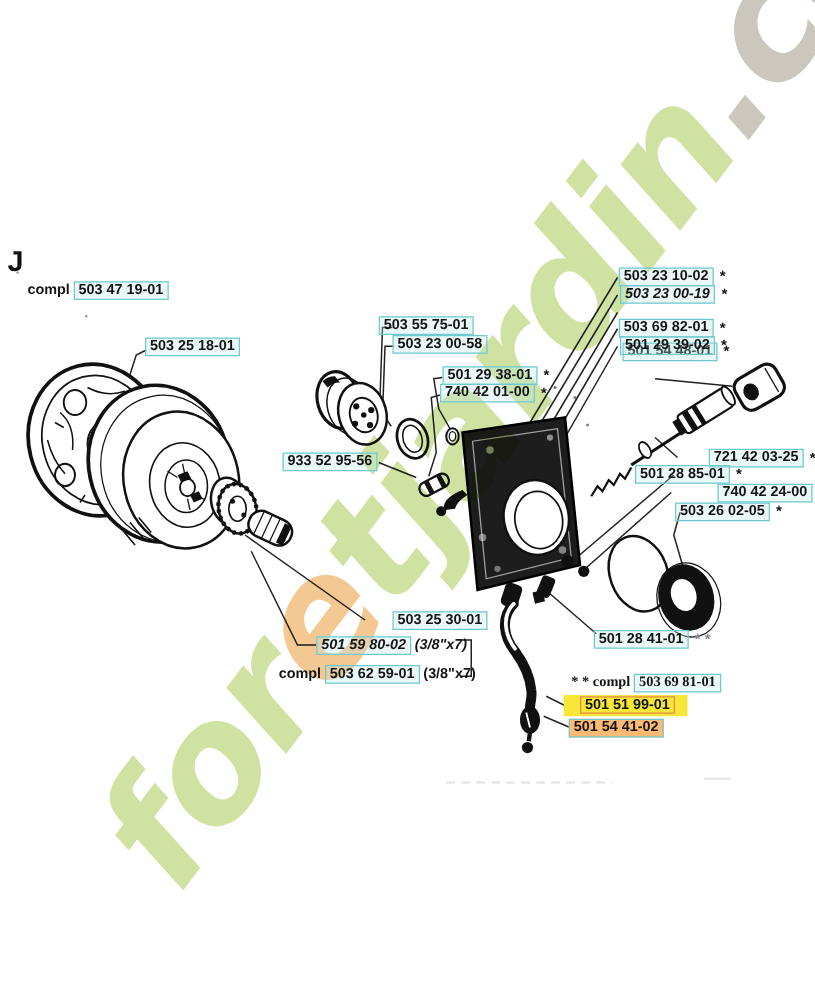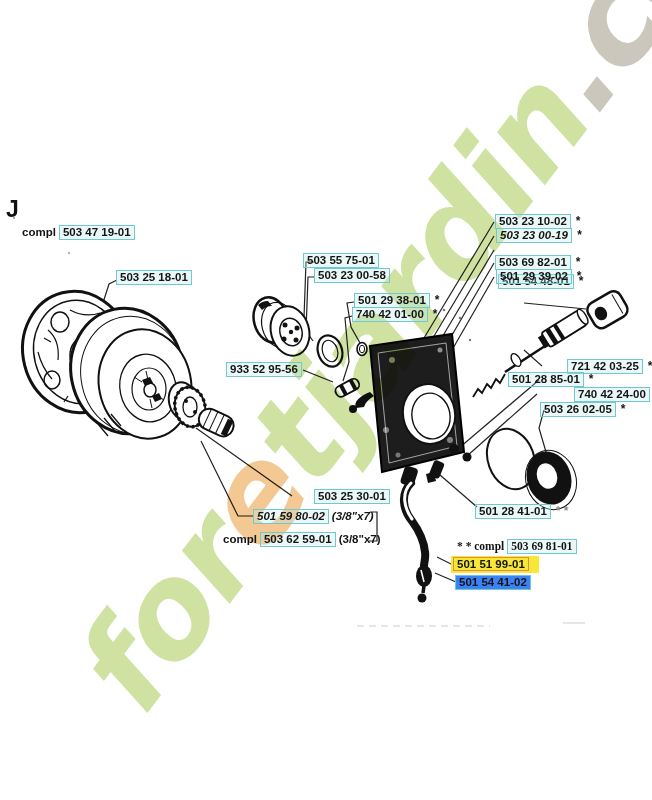--- a/index.html
+++ b/index.html
@@ -16,22 +16,22 @@
   .wm-gray{color:#cbc7bd;}
   .fig-letter{position:absolute;left:6px;top:196px;z-index:3;font-weight:bold;
     font-size:23px;color:#111;}
   .lbl{position:absolute;z-index:3;display:flex;align-items:center;white-space:nowrap;
     font-size:11.5px;font-weight:bold;color:#141414;line-height:13px;}
   .pre{margin-right:3px;}
   .suf{margin-left:3px;}
   .mark{margin-left:5px;font-size:12px;}
   .mark.faint{color:#8a8a8a;}
   .box{border:1.5px solid #6fc9cf;background:rgba(186,232,232,0.30);padding:0 3px;}
-  .box.cyanfill{background:#3b82f6;}
-  .hl-wrap{background:#f7e838;padding:2px 10px 2px 2px;}
+  .box.cyanfill{background:#fdba74;}
+  .hl-wrap{background:#f7e838;padding:2px 10px 2px 13px;}
   .hl-wrap .box{border:1.5px solid #e2894e;background:transparent;}
   .speck{position:absolute;width:2px;height:2px;background:#444;border-radius:50%;
     z-index:3;opacity:.55;}
 </style>
 </head>
 <body>
 
 <div id="page">
 
   <svg id="drawing" width="652" height="800" viewBox="0 0 652 800">

